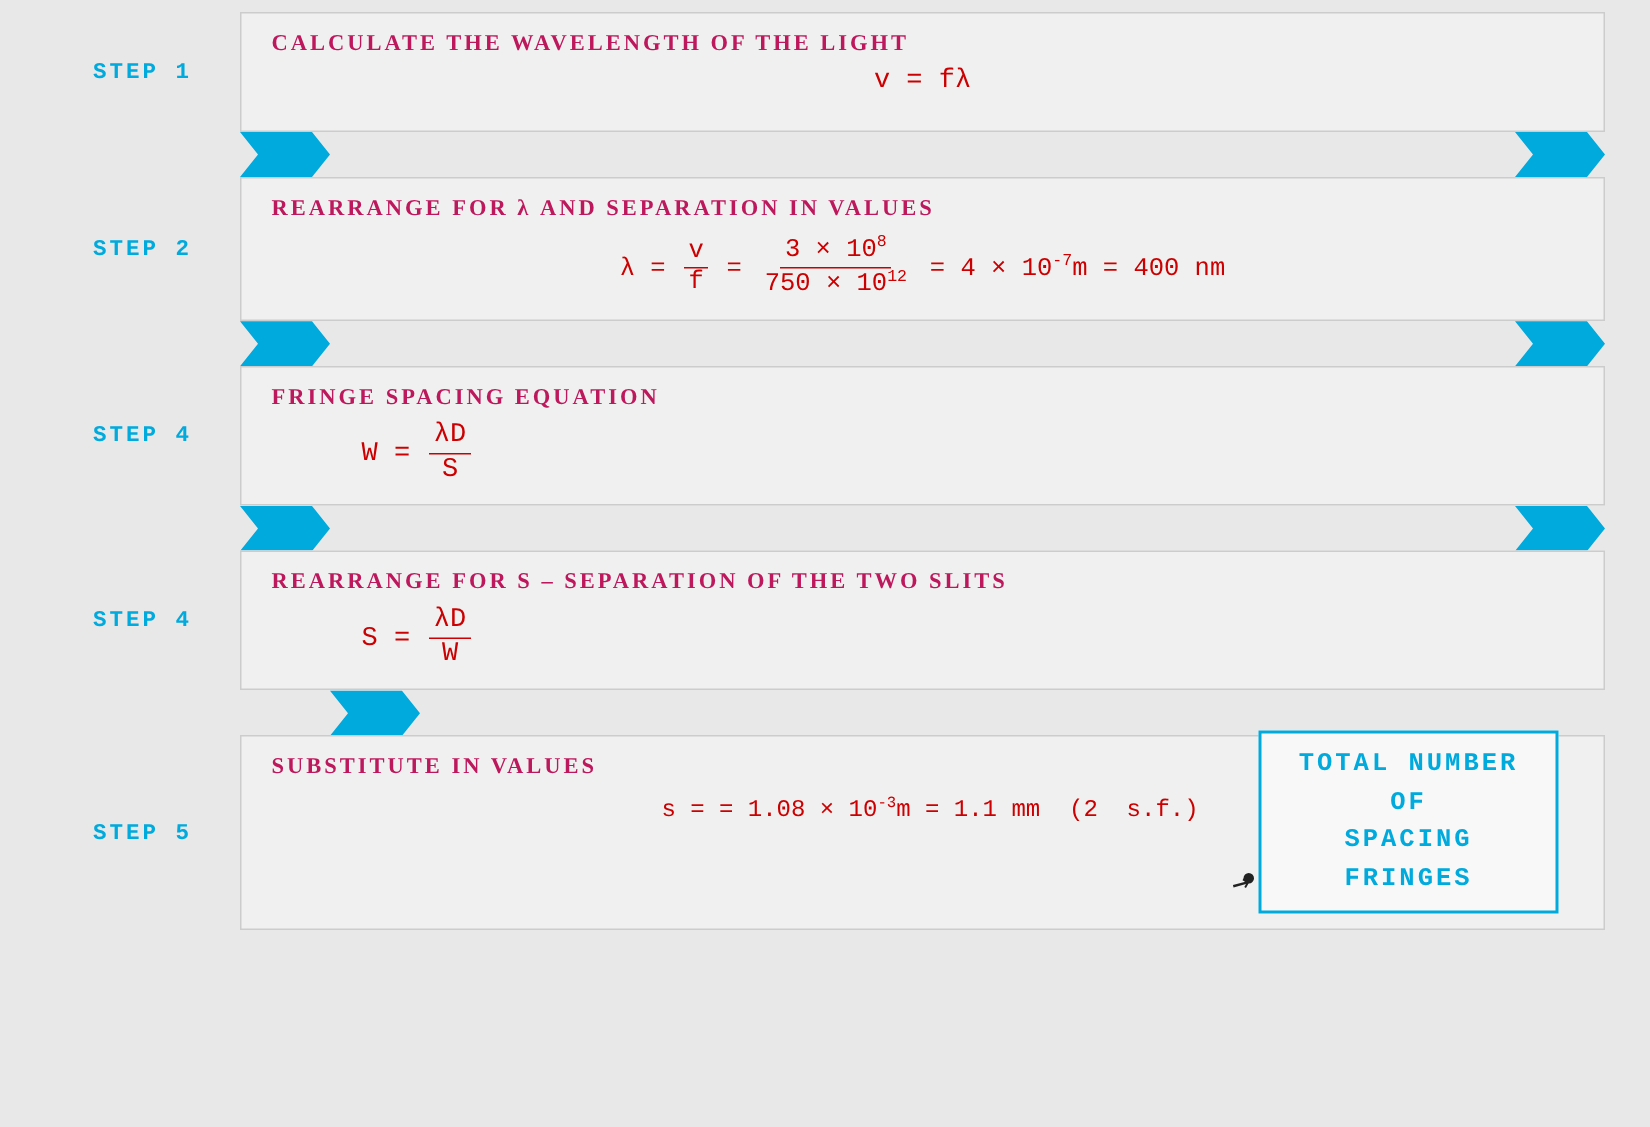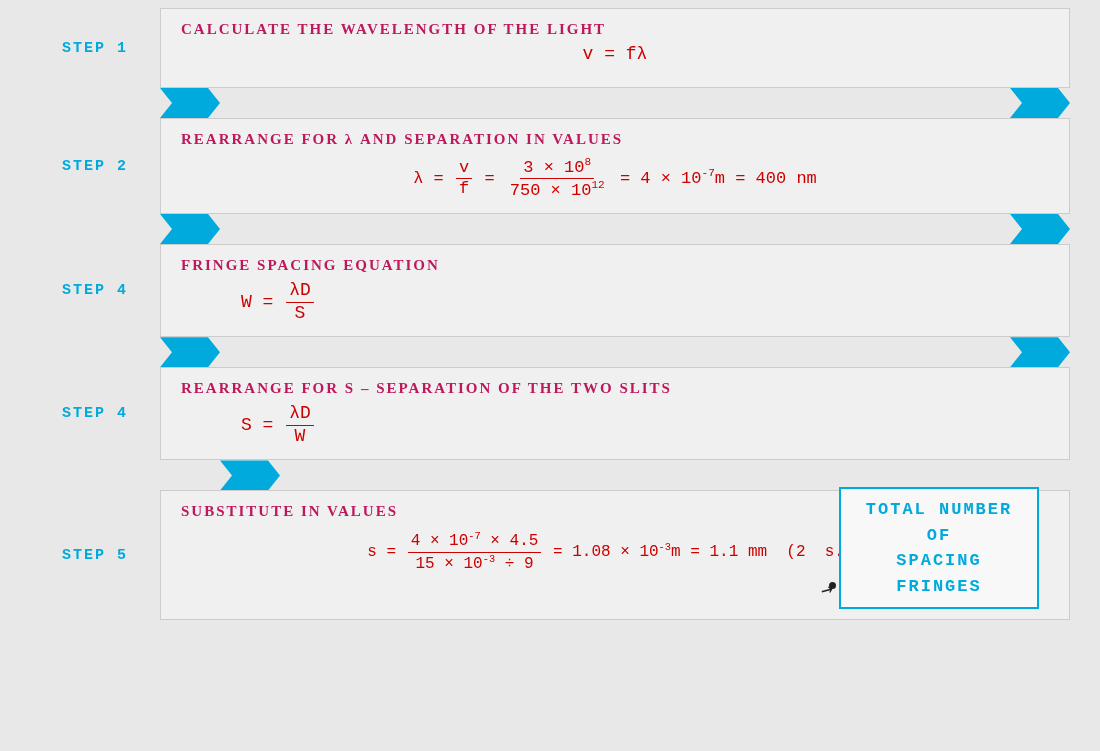--- a/index.html
+++ b/index.html
@@ -196,24 +196,20 @@
 <div class="connector" style="justify-content: flex-start; padding-left: 60px;">
   <div class="arrow-blue"></div>
 </div>
 
 <div class="step-container step5" style="position:relative;">
   <div class="step-label">STEP  5</div>
   <div class="step-box" style="min-height:130px; position:relative;">
     <div class="step-title">SUBSTITUTE  IN  VALUES</div>
     <div class="step-formula" style="text-align:center; margin-left:10px; font-size:16px; margin-top:10px;">
       s =
-      <span class="frac">
-        <span class="num">4 × 10<sup>-7</sup> × 4.5</span>
-        <span class="den">15 × 10<sup>-3</sup> ÷ 9</span>
-      </span>
       = 1.08 × 10<sup>-3</sup>m = 1.1 mm &nbsp;(2 &nbsp;s.f.)
     </div>
 
     <div style="position:absolute; bottom:18px; right:235px; font-size:20px; color:#222; transform: rotate(30deg);">↗</div>
     <div style="position:absolute; bottom:30px; right:233px; width:7px; height:7px; border-radius:50%; background:#222;"></div>
 
     <div class="tooltip-box">
       <span>TOTAL    NUMBER  OF</span><br>
       <span>SPACING    FRINGES</span>
     </div>

